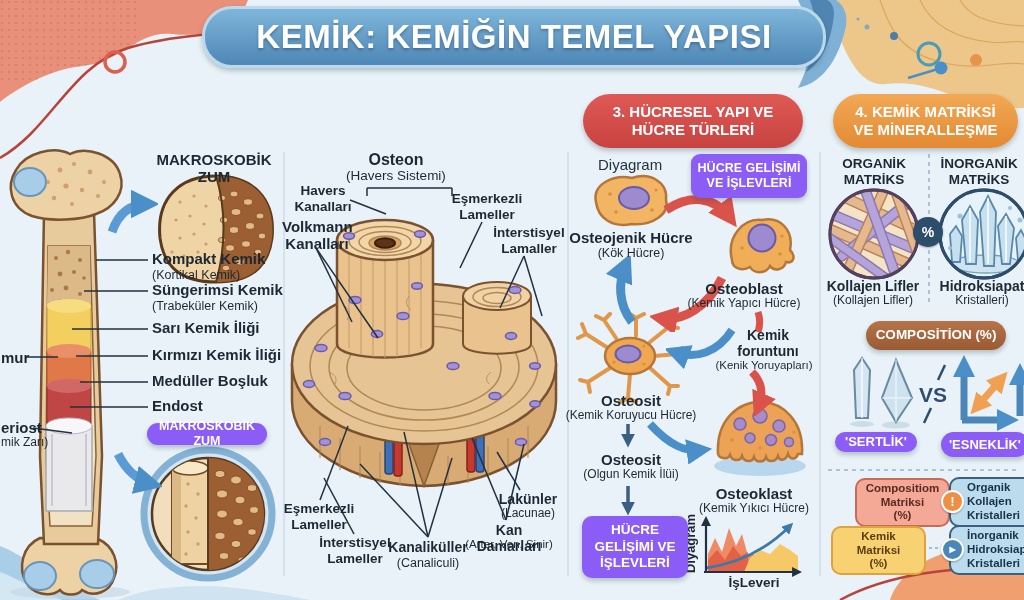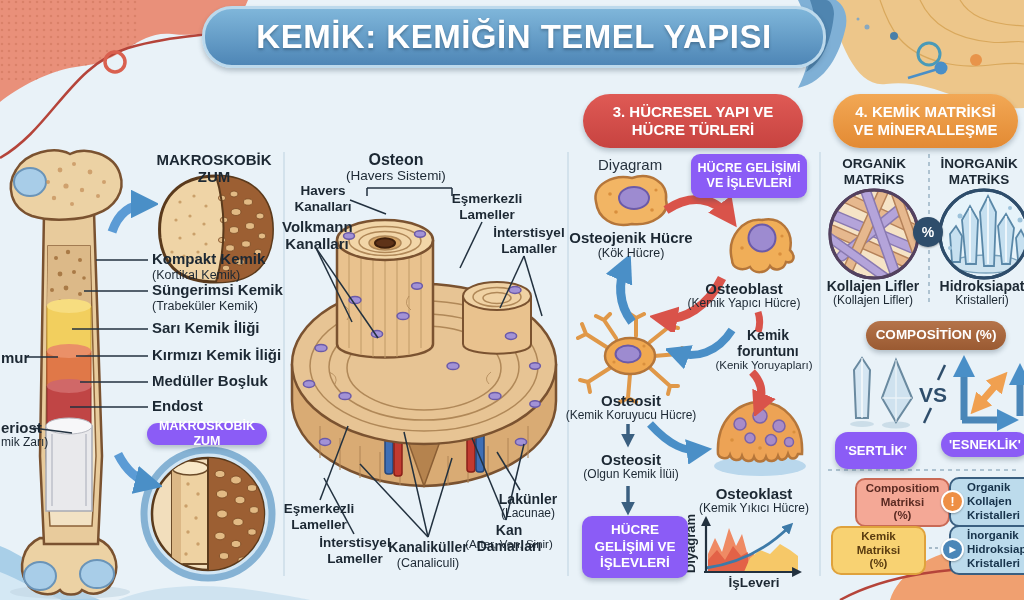--- a/index.html
+++ b/index.html
@@ -594,21 +594,21 @@
 
   <div class="t b c" style="left:912px;top:383px;width:42px;font-size:21px;color:#2e4d6b;">VS</div>
 
   <svg class="abs" style="left:950px;top:350px;z-index:2" width="76" height="84" viewBox="0 0 76 84">
     <path d="M14,70 L14,14" stroke="#4a86b8" stroke-width="7" fill="none" marker-end="url(#ah-blue)"></path>
     <path d="M12,70 L60,70" stroke="#4a86b8" stroke-width="7" fill="none" marker-end="url(#ah-blue)"></path>
     <path d="M70,66 L70,22" stroke="#4a86b8" stroke-width="7" fill="none" marker-end="url(#ah-blue)"></path>
     <path d="M26,58 L52,28" stroke="#f0a050" stroke-width="7" fill="none" marker-start="url(#ah-orange)" marker-end="url(#ah-orange)"></path>
   </svg>
 
-  <div class="pill navy" style="left:835px;top:432px;width:82px;height:37px;border-radius:13px;font-size:13px;">'SERTLİK'</div>
+  <div class="pill navy" style="left:835px;top:432px;width:82px;height:20px;border-radius:13px;font-size:13px;">'SERTLİK'</div>
   <div class="pill navy" style="left:941px;top:432px;width:88px;height:25px;border-radius:13px;font-size:13px;">'ESNEKLİK'</div>
 
   <div class="matbox" style="left:831px;top:478px;width:91px;height:45px;background:#f4a896;border:2px solid #c96a56;color:#5a2a22;margin-left:24px;">Compositiom
 Matriksi
 (%)</div>
   <div class="matbox" style="left:831px;top:526px;width:91px;height:45px;background:#f8d272;border:2px solid #dfa23c;color:#5a3c10;">Kemik
 Matriksi
 (%)</div>
   <div class="matbox" style="left:949px;top:477px;width:79px;height:46px;background:#bcdbec;border:2px solid #3a5f80;color:#16324a;justify-content:flex-start;text-align:left;padding-left:16px;">Organik
 Kollajen

